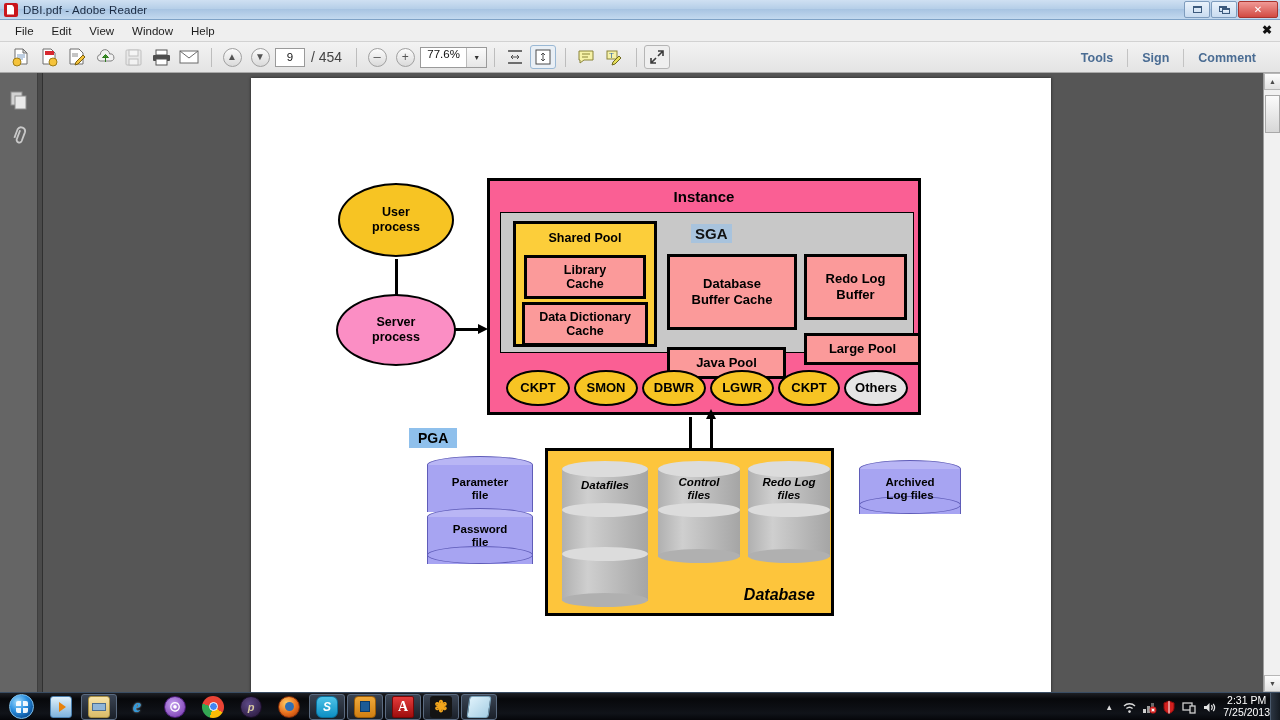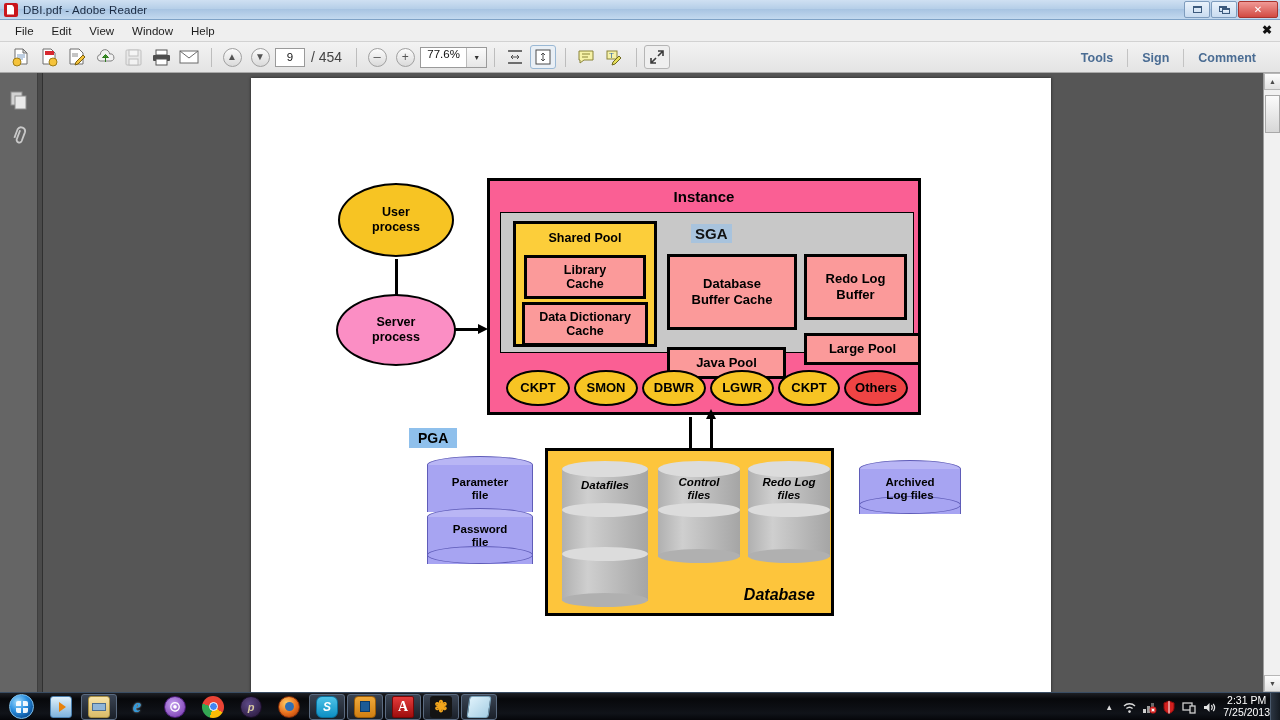--- a/index.html
+++ b/index.html
@@ -456,21 +456,21 @@
             </div>
             <div class="ellipse" style="position:relative; left:auto; top:auto; width:64px; height:36px;
                         background:#f7c423; font-size:13px;">
               <span>LGWR</span>
             </div>
             <div class="ellipse" style="position:relative; left:auto; top:auto; width:62px; height:36px;
                         background:#f7c423; font-size:13px;">
               <span>CKPT</span>
             </div>
             <div class="ellipse" style="position:relative; left:auto; top:auto; width:64px; height:36px;
-                        background:#ef4444; font-size:13px;">
+                        background:#e5e5e5; font-size:13px;">
               <span>Others</span>
             </div>
           </div>
         </div>
 
         <div class="arrow-v" style="left:438px; top:339px; height:34px;"></div>
         <div class="arrow-v up" style="left:459px; top:340px; height:34px;"></div>
 
         <div class="cyl" style="left:176px; top:378px; width:106px; height:56px;">
           <div class="top" style="top:0; height:18px; background:#b9b6f5; border:1.5px solid #5f5cb8;"></div>

